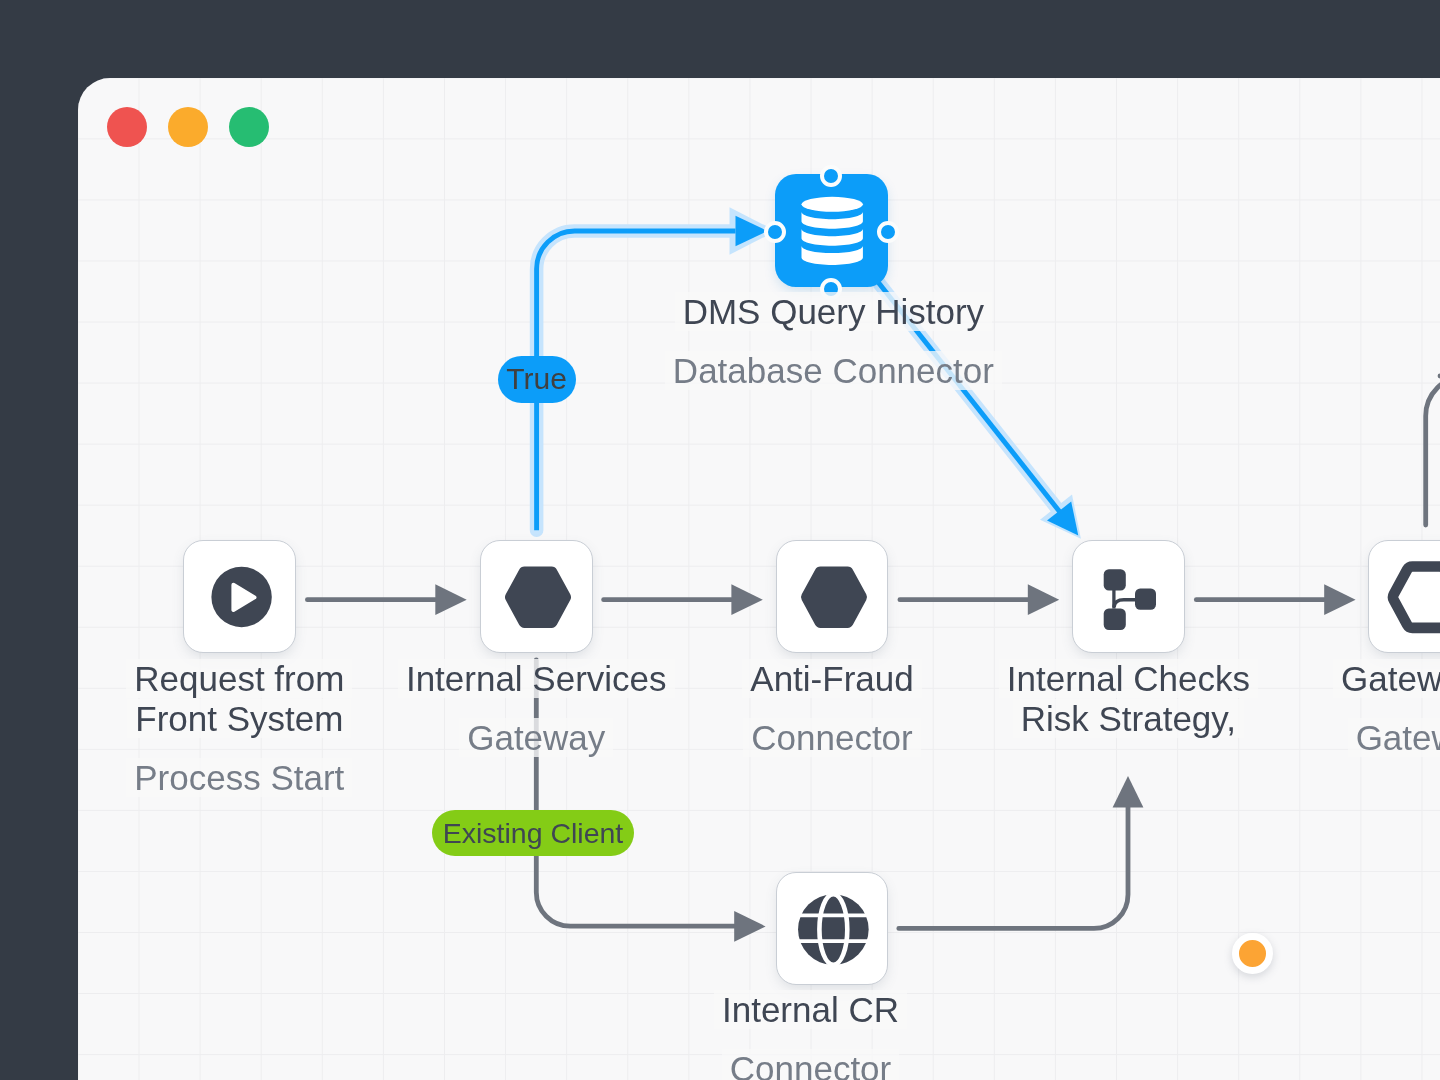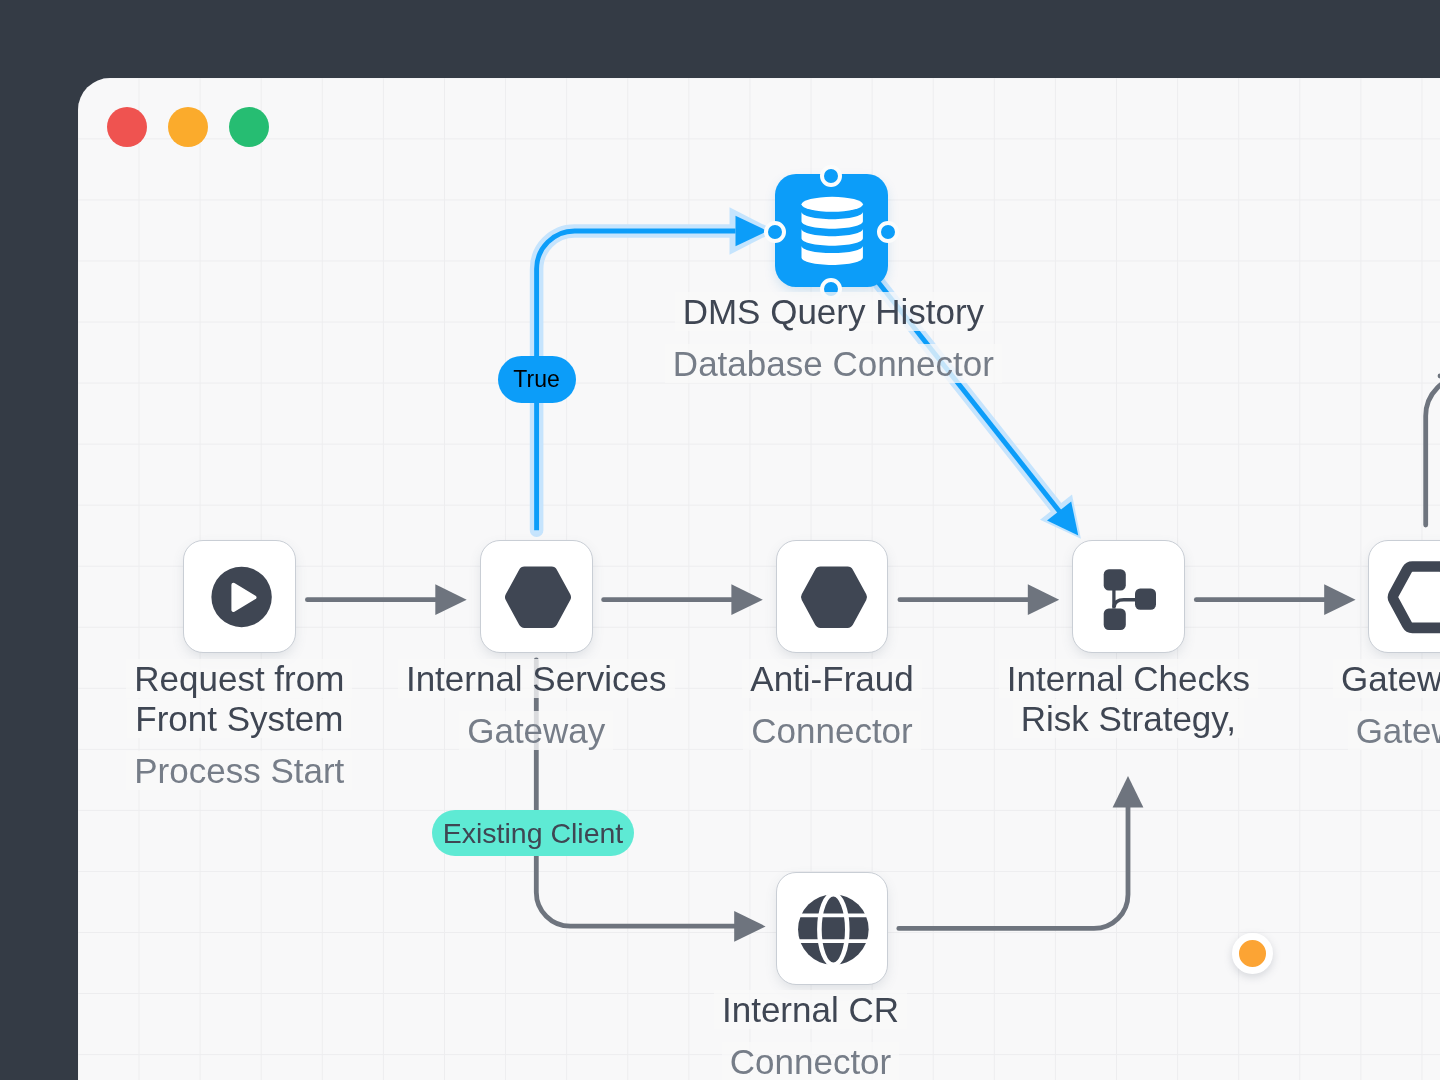--- a/index.html
+++ b/index.html
@@ -32,27 +32,27 @@
   .node > svg{position:absolute;left:-1.2px;top:-1.2px;}
   .node.blue > svg{left:0;top:0;}
   .node.blue{background:#0c9df9;border:none;border-radius:21px;
              box-shadow:0 5px 13px -2px rgba(12,120,200,.20);}
 
   .lbl{position:absolute;text-align:center;white-space:nowrap;
        font-size:35px;line-height:40px;color:#3f4653;}
   .lbl > span{display:block;}
   .lbl > span > i{font-style:normal;background:rgba(248,248,249,.78);
                   padding:0 8px;box-decoration-break:clone;}
-  .lbl .sub{color:#767d88;margin-top:12px;}
+  .lbl .sub{color:#767d88;margin-top:19px;}
 
   .pill{position:absolute;border-radius:999px;white-space:nowrap;
         display:flex;align-items:center;justify-content:center;
         line-height:1;}
-  .pill.blue{background:#0c9df9;color:#000000;font-size:23px;}
-  .pill.grey{background:#5eead4;color:#3f4653;font-size:28.5px;}
+  .pill.blue{background:#0c9df9;color:#404040;font-size:30px;}
+  .pill.grey{background:#84cc16;color:#3f4653;font-size:28.5px;}
 
   .handle{position:absolute;width:14px;height:14px;border-radius:50%;
           background:#0c9df9;border:4.2px solid #fbfcfc;box-sizing:content-box;}
 
   .dot{position:absolute;width:26.5px;height:26.5px;border-radius:50%;
        background:#fca434;border:7.2px solid #fff;box-sizing:content-box;
        box-shadow:0 3px 8px rgba(90,100,120,.22);}
 </style>
 </head>
 <body>

